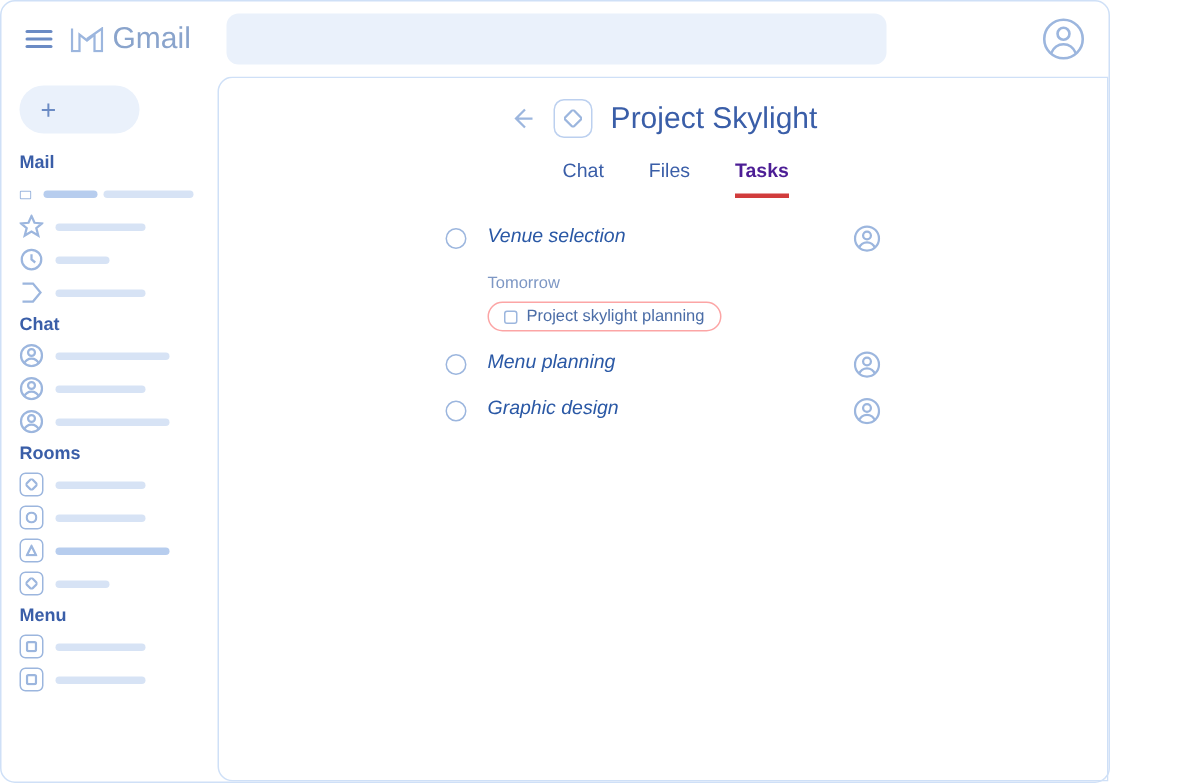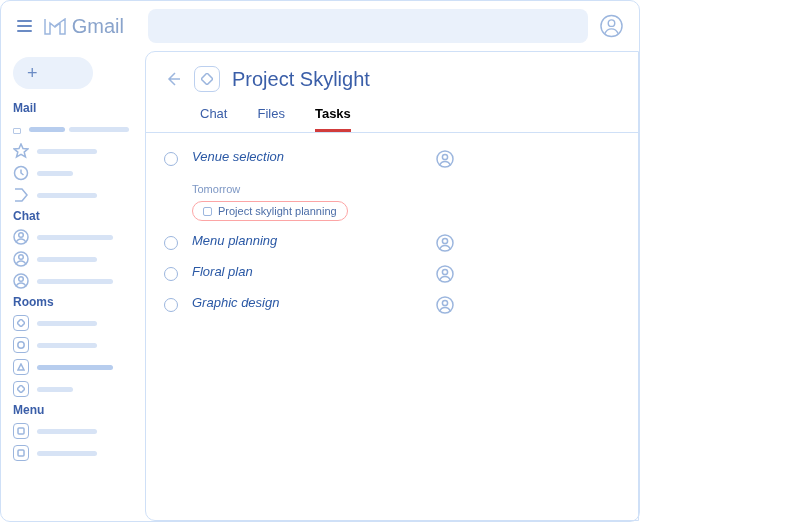--- a/index.html
+++ b/index.html
@@ -1,18 +1,18 @@
 <!DOCTYPE html>
 <html><head>
 <meta charset="utf-8">
 <style>
   * { box-sizing: border-box; }
   html, body { margin:0; padding:0; font-family: Arial, Helvetica, sans-serif; background:#fff; }
   .app {
-    width:640px; height:522px;
+    width:740px; height:522px;
     border:1px solid #cfe0f7; border-radius:10px;
     position:relative; display:flex; flex-direction:column;
   }
   .header {
     height:50px; display:flex; align-items:center; padding:0 16px; gap:12px;
   }
   .hamburger { width:18px; display:flex; flex-direction:column; gap:3px; cursor:pointer; }
   .hamburger span { height:2px; background:#6b8bc4; border-radius:1px; display:block; }
   .gmail-logo { display:flex; align-items:center; gap:6px; }
   .gmail-text { font-size:20px; color:#8aa4cc; font-weight:500; }
@@ -32,32 +32,32 @@
   .plus { font-size:18px; color:#6b8bc4; line-height:1; }
   .section-label { font-size:12px; color:#3a5ea8; font-weight:700; margin:6px 0 6px 0; }
   .side-row { display:flex; align-items:center; gap:8px; margin:6px 0; }
   .side-icon { width:16px; height:16px; display:inline-block; }
   .skel { height:5px; background:#d7e3f5; border-radius:3px; }
   .skel.w1 { width:36px; } .skel.w2 { width:60px; } .skel.w3 { width:76px; }
   .skel.dark { background:#b7cdee; }
 
   
   .main { flex:1; border:1px solid #cfe0f7; border-top-left-radius:10px; border-bottom-left-radius:10px;
-          margin:0 0 0 4px; overflow:hidden; display:flex; flex-direction:column; }
+          margin:0 0 0 4px; overflow:hidden; display:flex; flex-direction:column;align-items:center; }
   .room-header { padding:14px 18px 0 18px; }
   .room-title-row { display:flex; align-items:center; gap:12px; }
   .back-btn { width:18px; height:18px; cursor:pointer; }
   .room-icon-box {
     width:26px; height:26px; border:1px solid #bcd0ef; border-radius:7px;
     display:flex; align-items:center; justify-content:center;
   }
   .room-title { font-size:20px; color:#3a5ea8; font-weight:400; }
   .tabs { display:flex; gap:30px; padding:14px 0 0 36px; font-size:13px; }
   .tab { padding-bottom:8px; color:#3a5ea8; cursor:pointer; }
-  .tab.active { color:#000000; border-bottom:3px solid #d13c3c; font-weight:700; }
+  .tab.active { color:#4c1d95; border-bottom:3px solid #d13c3c; font-weight:700; }
   .divider { height:1px; background:#cfe0f7; margin:0; }
 
   .task-list { padding:10px 18px 10px 18px; overflow-y:auto; flex:1; }
   .task-row { display:flex; align-items:flex-start; gap:14px; padding:6px 0; }
   .task-radio {
     width:14px; height:14px; border:1.5px solid #9cb6de; border-radius:50%;
     margin-top:3px; flex:0 0 14px; cursor:pointer;
   }
   .task-body { flex:0 0 230px; }
   .task-title { font-size:13px; color:#2a58a5; font-weight:500;font-style:italic; }
@@ -264,31 +264,20 @@
             <div class="task-title">Menu planning</div>
           </div>
           <svg class="assignee" viewBox="0 0 18 18">
             <circle class="person-circle" cx="9" cy="9" r="8"></circle>
               <circle class="person-circle" cx="9" cy="7" r="2.6"></circle>
               <path class="person-circle" d="M3.5 15.5c1.1-2.5 3.2-3.9 5.5-3.9s4.4 1.4 5.5 3.9"></path>
           </svg>
         </div>
 
 
-        <div class="task-row">
-          <span class="task-radio"></span>
-          <div class="task-body">
-            <div class="task-title">Floral plan</div>
-          </div>
-          <svg class="assignee" viewBox="0 0 18 18">
-            <circle class="person-circle" cx="9" cy="9" r="8"></circle>
-              <circle class="person-circle" cx="9" cy="7" r="2.6"></circle>
-              <path class="person-circle" d="M3.5 15.5c1.1-2.5 3.2-3.9 5.5-3.9s4.4 1.4 5.5 3.9"></path>
-          </svg>
-        </div>
 
         <div class="task-row">
           <span class="task-radio"></span>
           <div class="task-body">
             <div class="task-title">Graphic design</div>
           </div>
           <svg class="assignee" viewBox="0 0 18 18">
             <circle class="person-circle" cx="9" cy="9" r="8"></circle>
               <circle class="person-circle" cx="9" cy="7" r="2.6"></circle>
               <path class="person-circle" d="M3.5 15.5c1.1-2.5 3.2-3.9 5.5-3.9s4.4 1.4 5.5 3.9"></path>

